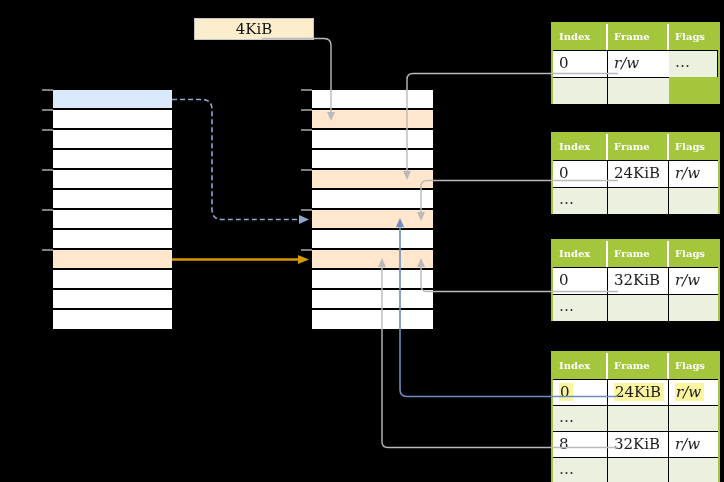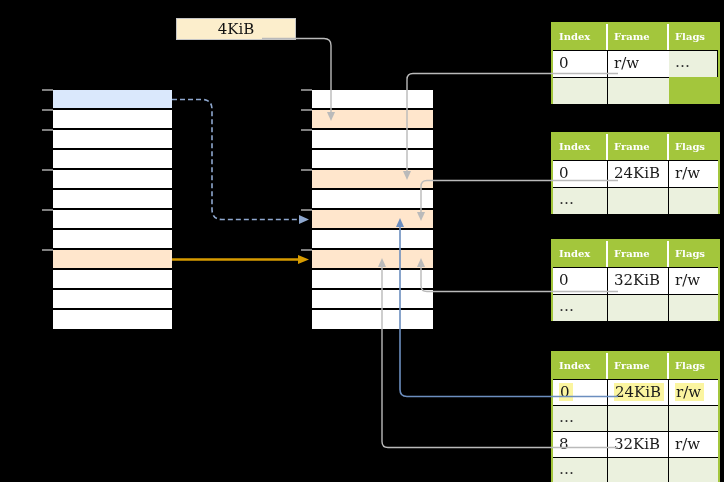--- a/index.html
+++ b/index.html
@@ -10,42 +10,42 @@
   
   .memtable{position:absolute;top:90px;height:240px;}
   .mem-row{height:20px;box-sizing:border-box;border-bottom:2px solid #000;background:var(--c-row_white);}
   .mem-row:last-child{border-bottom:1px solid #000;}
   .mem-row.blue{background:var(--c-row_blue);}
   .mem-row.orange{background:var(--c-row_orange);}
   .tickcol{position:absolute;top:90px;width:11px;height:242px;}
   .tick{position:absolute;left:0;width:11px;height:2px;background:var(--c-tick_gray);}
   
   .sizebox{
-    position:absolute;left:176px;top:18px;width:120px;height:22px;box-sizing:border-box;
+    position:absolute;left:194px;top:18px;width:120px;height:22px;box-sizing:border-box;
     background:var(--c-label_fill);border:1px solid var(--c-label_border);
     text-align:center;font-size:15px;line-height:21px;color:#111;
   }
   
   .ft{
     position:absolute;left:551px;width:169px;box-sizing:border-box;
     border:2px solid var(--c-table_green);display:grid;
     grid-template-columns:55px 61px 1fr;background:var(--c-table_green);
   }
   .ft-hc{
     background:var(--c-table_green);color:var(--c-header_text);font-weight:bold;
     font-size:10px;line-height:25px;height:26px;box-sizing:border-box;
     padding-left:6px;border-right:2px solid #fff;
   }
   .ft-hc.last{border-right:none;}
   .ft-c{
     background:var(--c-row_white);color:var(--c-text_dark);font-size:15px;line-height:25px;
     height:27px;box-sizing:border-box;padding-left:6px;
     border-right:1px solid #000;border-top:1px solid #000;
   }
-  .ft-c.last{border-right:none;}
+  .ft-c.last{border-right:none;font-style:italic;}
   .ft-c.dots{background:var(--c-table_light_green);color:#333;line-height:22px;}
   .ft4 .ft-c{height:26px;}
   .hl{background:var(--c-highlight_yellow);padding:0 3px 0 1px;}
   
   #wires{position:absolute;left:0;top:0;pointer-events:none;}
   .w-gray{stroke:var(--c-line_gray);stroke-width:1.4;fill:none;}
   .w-blue{stroke:var(--c-arrow_blue);stroke-width:1.6;fill:none;}
   .w-blued{stroke:var(--c-arrow_blue_light);stroke-width:1.6;fill:none;stroke-dasharray:5 3;}
   .w-gold{stroke:var(--c-arrow_gold);stroke-width:2.6;fill:none;}
   .m-gray{fill:var(--c-line_gray);}

